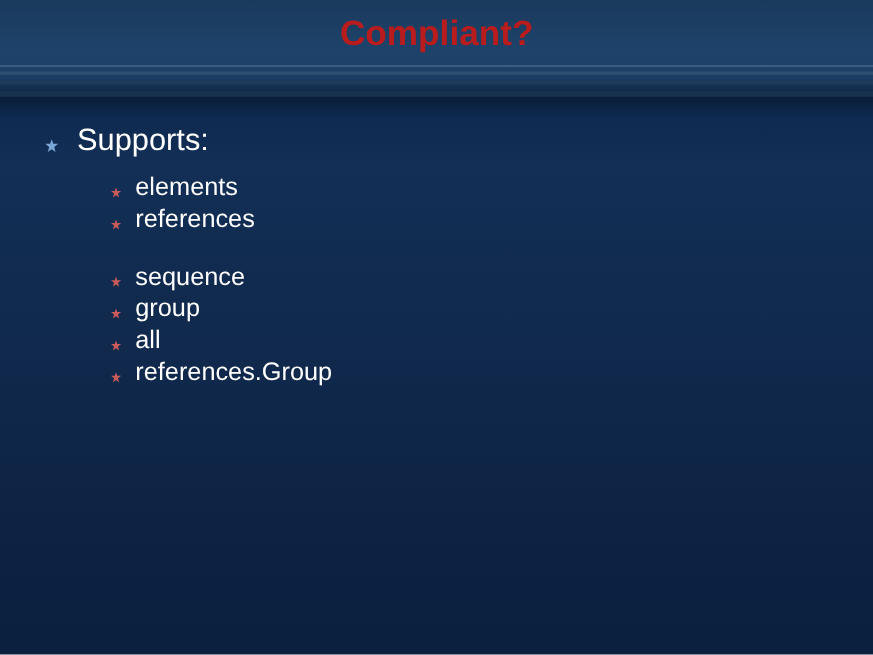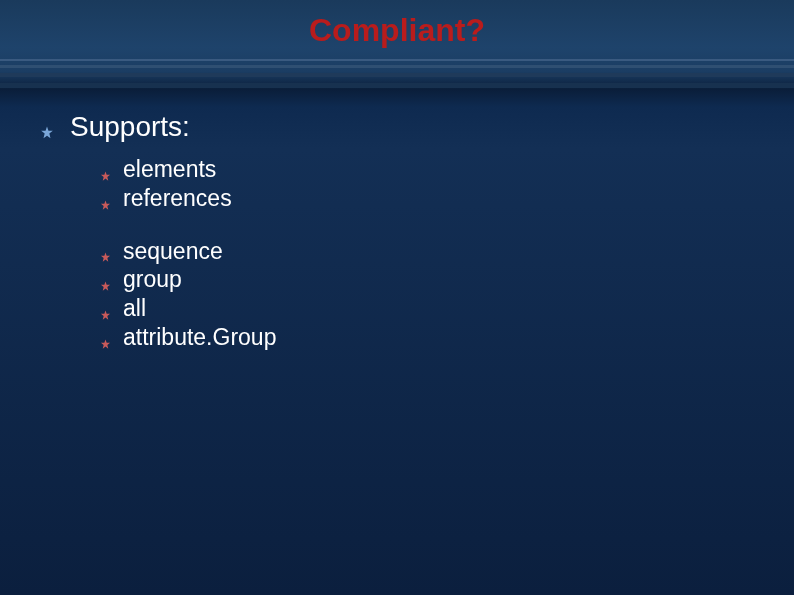--- a/index.html
+++ b/index.html
@@ -157,18 +157,18 @@
             </svg>
         </span>
         <span class="sub-label">all</span>
       </div>
       <div class="sub-row">
         <span class="bullet-sm">
           <svg viewBox="0 0 24 24" width="11" height="11">
               <polygon points="12,1 14.5,8 22,8 16,13 18,21 12,16.5 6,21 8,13 2,8 9.5,8" fill="#c85a5a"></polygon>
             </svg>
         </span>
-        <span class="sub-label">attribute.Group</span>
+        <span class="sub-label">references.Group</span>
       </div>
     </div>
 
   </div>
 </div>
 
 </body></html>

